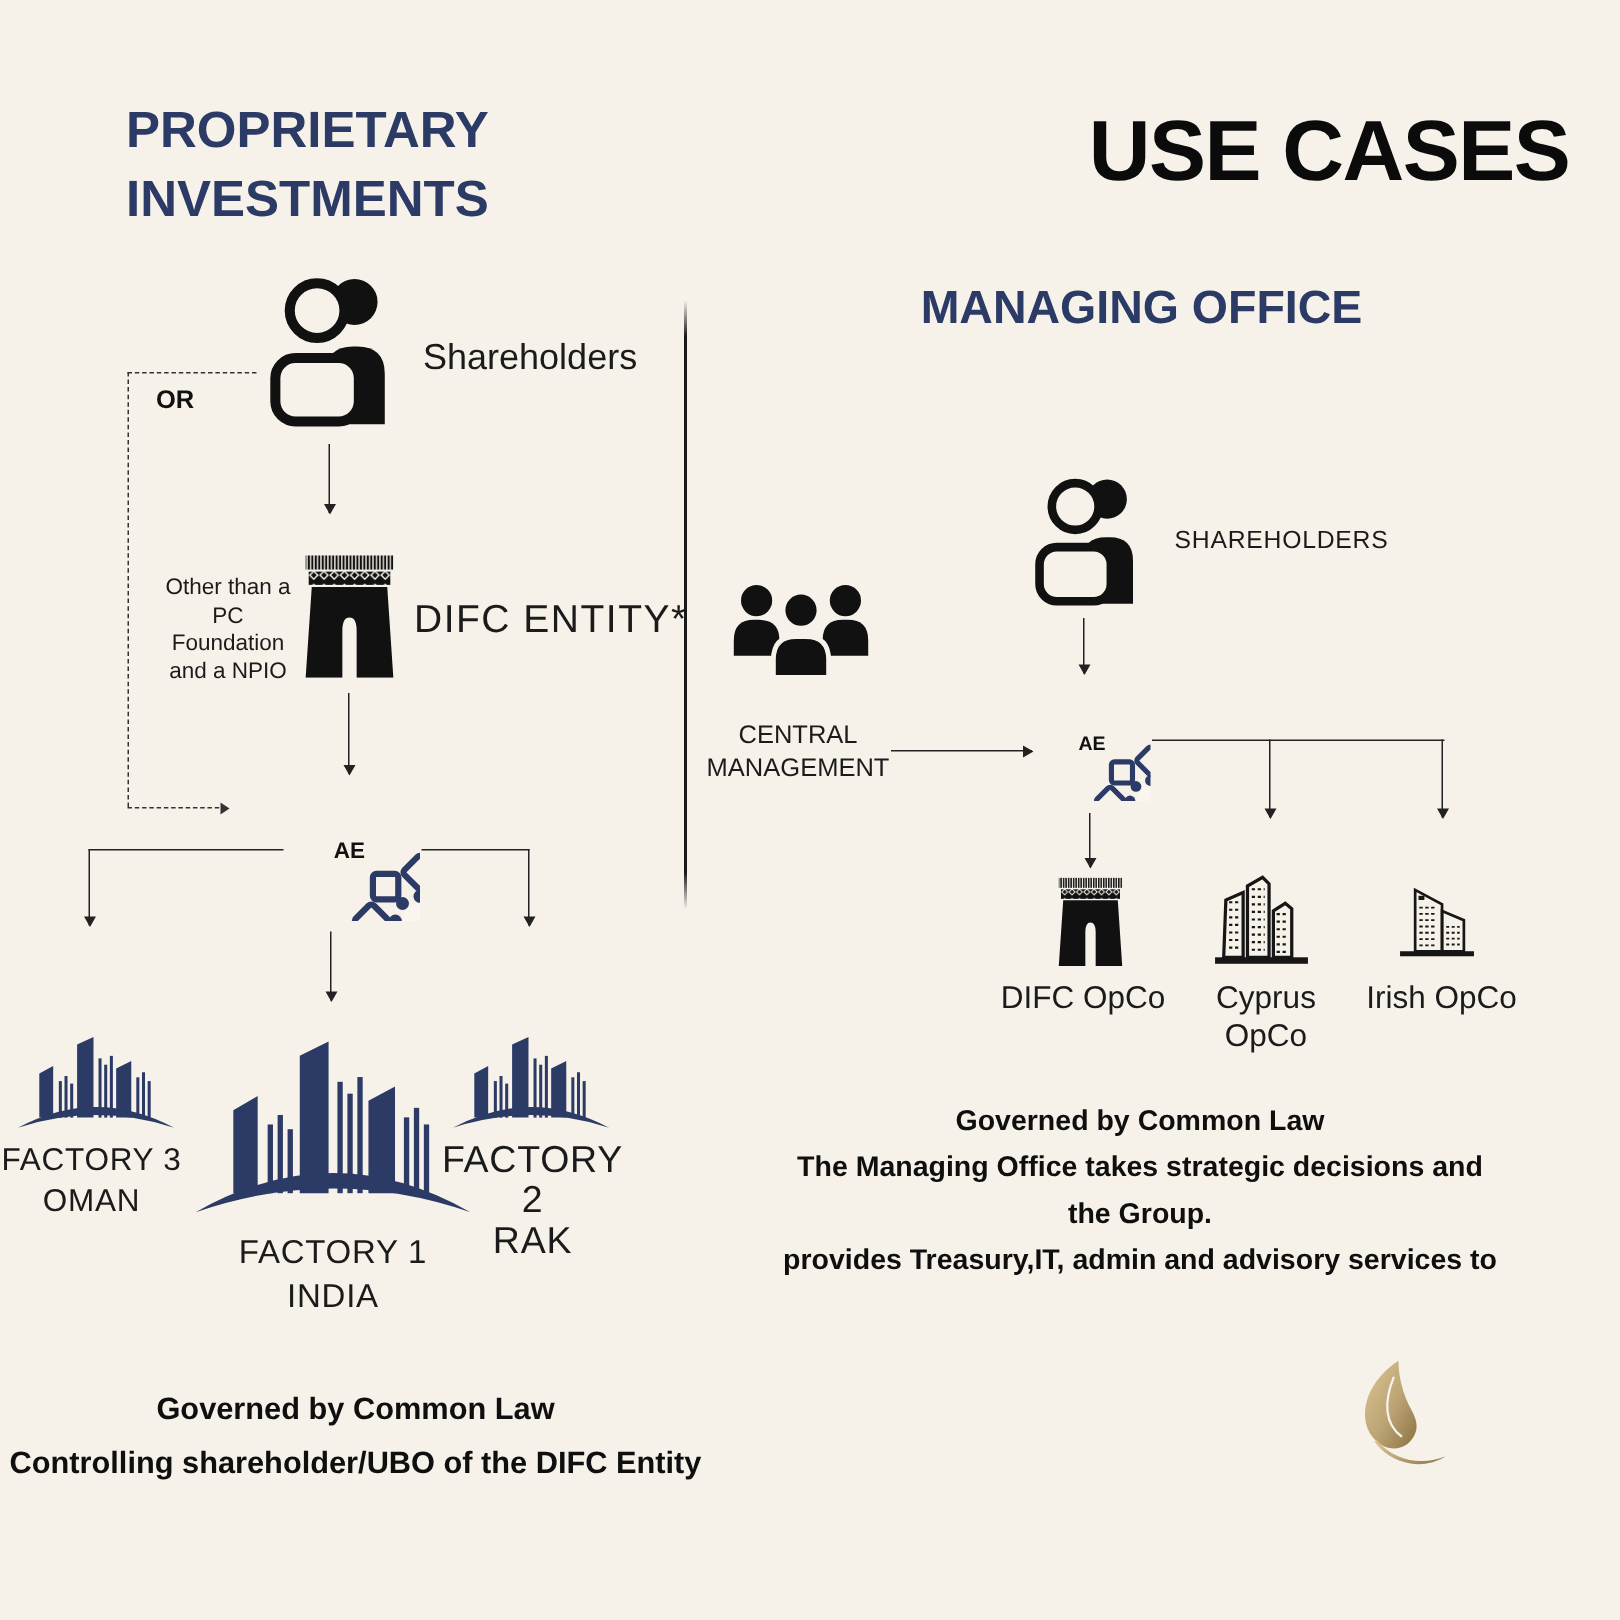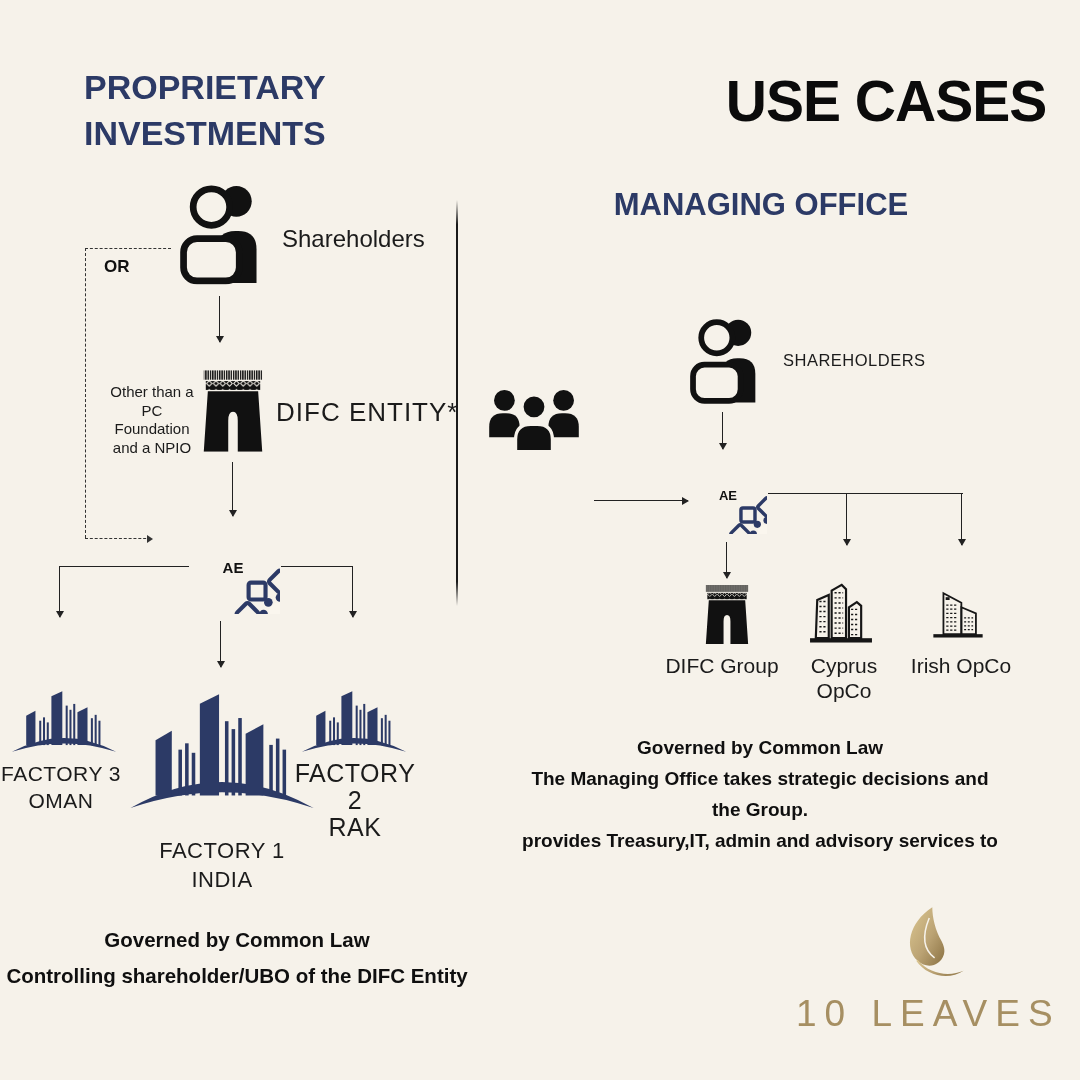--- a/index.html
+++ b/index.html
@@ -217,21 +217,21 @@
       <use href="#sym-factory"></use>
     </svg>
   <div class="abs center lbl" style="left:0px;top:760px;width:122px;font-size:21px;letter-spacing:0.5px;line-height:27px;">
     <div>FACTORY 3</div>
     <div>OMAN</div>
   </div>
 
   <svg class="abs" style="left:126px;top:658px;" width="192" height="158" viewBox="0 0 130 100" preserveAspectRatio="none">
       <use href="#sym-factory"></use>
     </svg>
-  <div class="abs center lbl" style="left:146px;top:820px;width:152px;font-size:22px;letter-spacing:0.5px;line-height:29px;margin-top:16px;">
+  <div class="abs center lbl" style="left:146px;top:820px;width:152px;font-size:22px;letter-spacing:0.5px;line-height:29px;">
     <div>FACTORY 1</div>
     <div>INDIA</div>
   </div>
 
   <svg class="abs" style="left:298px;top:672px;" width="112" height="84" viewBox="0 0 130 100">
       <use href="#sym-factory"></use>
     </svg>
   <div class="abs center lbl" style="left:294px;top:760px;width:122px;font-size:25px;letter-spacing:0.5px;line-height:27px;">
     <div>FACTORY 2</div>
     <div>RAK</div>
@@ -251,38 +251,42 @@
   <svg class="abs" style="left:684px;top:312px;" width="82" height="94" viewBox="0 0 100 110">
       <use href="#sym-people2"></use>
     </svg>
   <div class="abs lbl" style="left:783px;top:350px;font-size:16.5px;letter-spacing:0.5px;line-height:20px;">SHAREHOLDERS</div>
 
   <div class="varrow" style="left:722px;top:412px;height:37px;"></div>
 
   <svg class="abs" style="left:486px;top:384px;" width="96" height="72" viewBox="0 0 120 85">
       <use href="#sym-people3"></use>
     </svg>
+  <div class="abs center lbl" style="left:462px;top:479px;width:140px;font-size:17px;line-height:22px;">
+    <div>CENTRAL</div>
+    <div>MANAGEMENT</div>
+  </div>
   <div class="harrow" style="left:594px;top:500px;width:94px;"></div>
 
   <div class="ae-wrap" style="left:689px;top:456px;width:78px;height:78px;">
     <svg width="78" height="78" viewBox="-50 -50 100 100">
         <use href="#sym-ae"></use>
       </svg>
     <div class="ae-label" style="font-size:13px;">AE</div>
   </div>
 
   <div class="hline" style="left:768px;top:493px;width:195px;"></div>
   <div class="varrow" style="left:846px;top:493px;height:52px;"></div>
   <div class="varrow" style="left:961px;top:493px;height:52px;"></div>
   <div class="varrow" style="left:726px;top:542px;height:36px;"></div>
 
   <svg class="abs" style="left:702px;top:585px;" width="50" height="59" viewBox="0 0 100 120">
       <use href="#sym-gate"></use>
     </svg>
-  <div class="abs center lbl" style="left:662px;top:653px;width:120px;font-size:21px;line-height:25px;">DIFC Group</div>
+  <div class="abs center lbl" style="left:662px;top:653px;width:120px;font-size:21px;line-height:25px;">DIFC OpCo</div>
 
   <svg class="abs" style="left:804px;top:577px;" width="74" height="72" viewBox="0 0 100 100">
       <use href="#sym-city-outline"></use>
     </svg>
   <div class="abs center lbl" style="left:782px;top:653px;width:124px;font-size:21px;line-height:25px;">Cyprus OpCo</div>
 
   <svg class="abs" style="left:930px;top:582px;" width="56" height="64" viewBox="0 0 100 100">
       <use href="#sym-building-outline"></use>
     </svg>
   <div class="abs center lbl" style="left:901px;top:653px;width:120px;font-size:21px;line-height:25px;">Irish OpCo</div>
@@ -290,15 +294,14 @@
   <div class="abs center bold-note" style="left:510px;top:732px;width:500px;font-size:19px;line-height:31px;">
     <div>Governed by Common Law</div>
     <div>The Managing Office takes strategic decisions and</div>
     <div>the Group.</div>
     <div>provides Treasury,IT, admin and advisory services to</div>
   </div>
 
   <svg class="abs" style="left:884px;top:902px;" width="92" height="84" viewBox="0 0 120 100">
       <use href="#sym-leaf"></use>
     </svg>
-  <div class="abs logo-text" style="left:796px;top:992px;">10 LEAVES</div>
 
 </div>
 
 </body></html>

